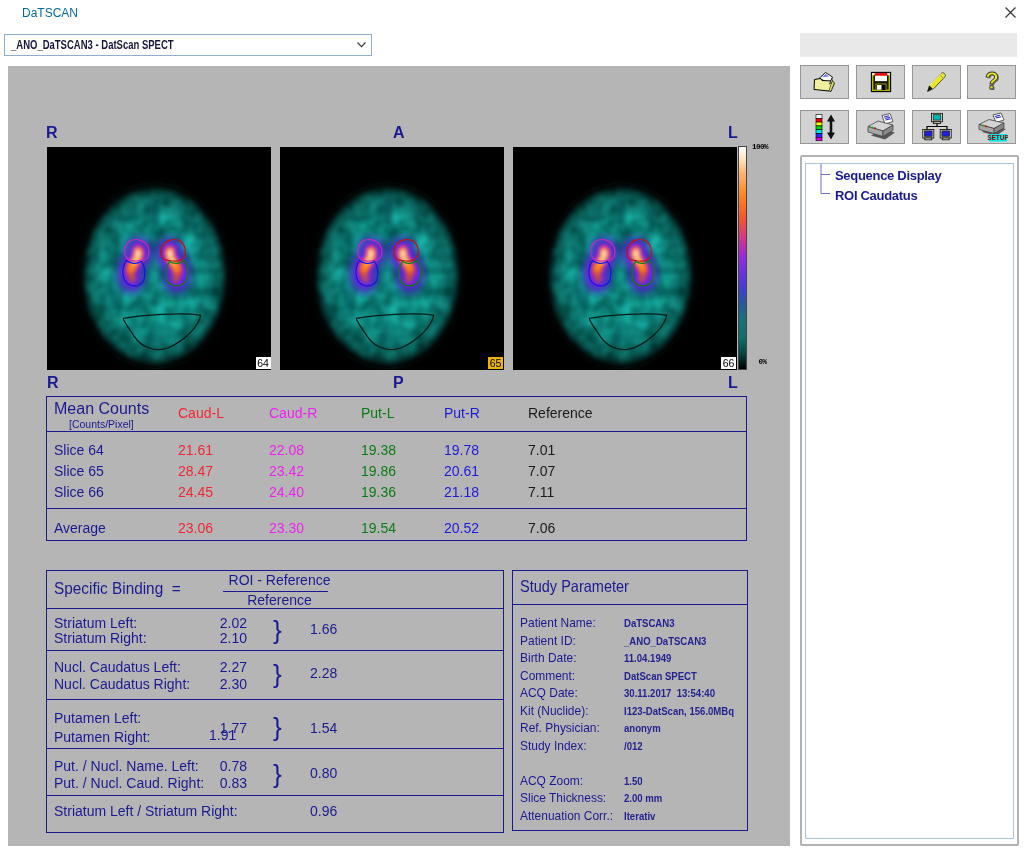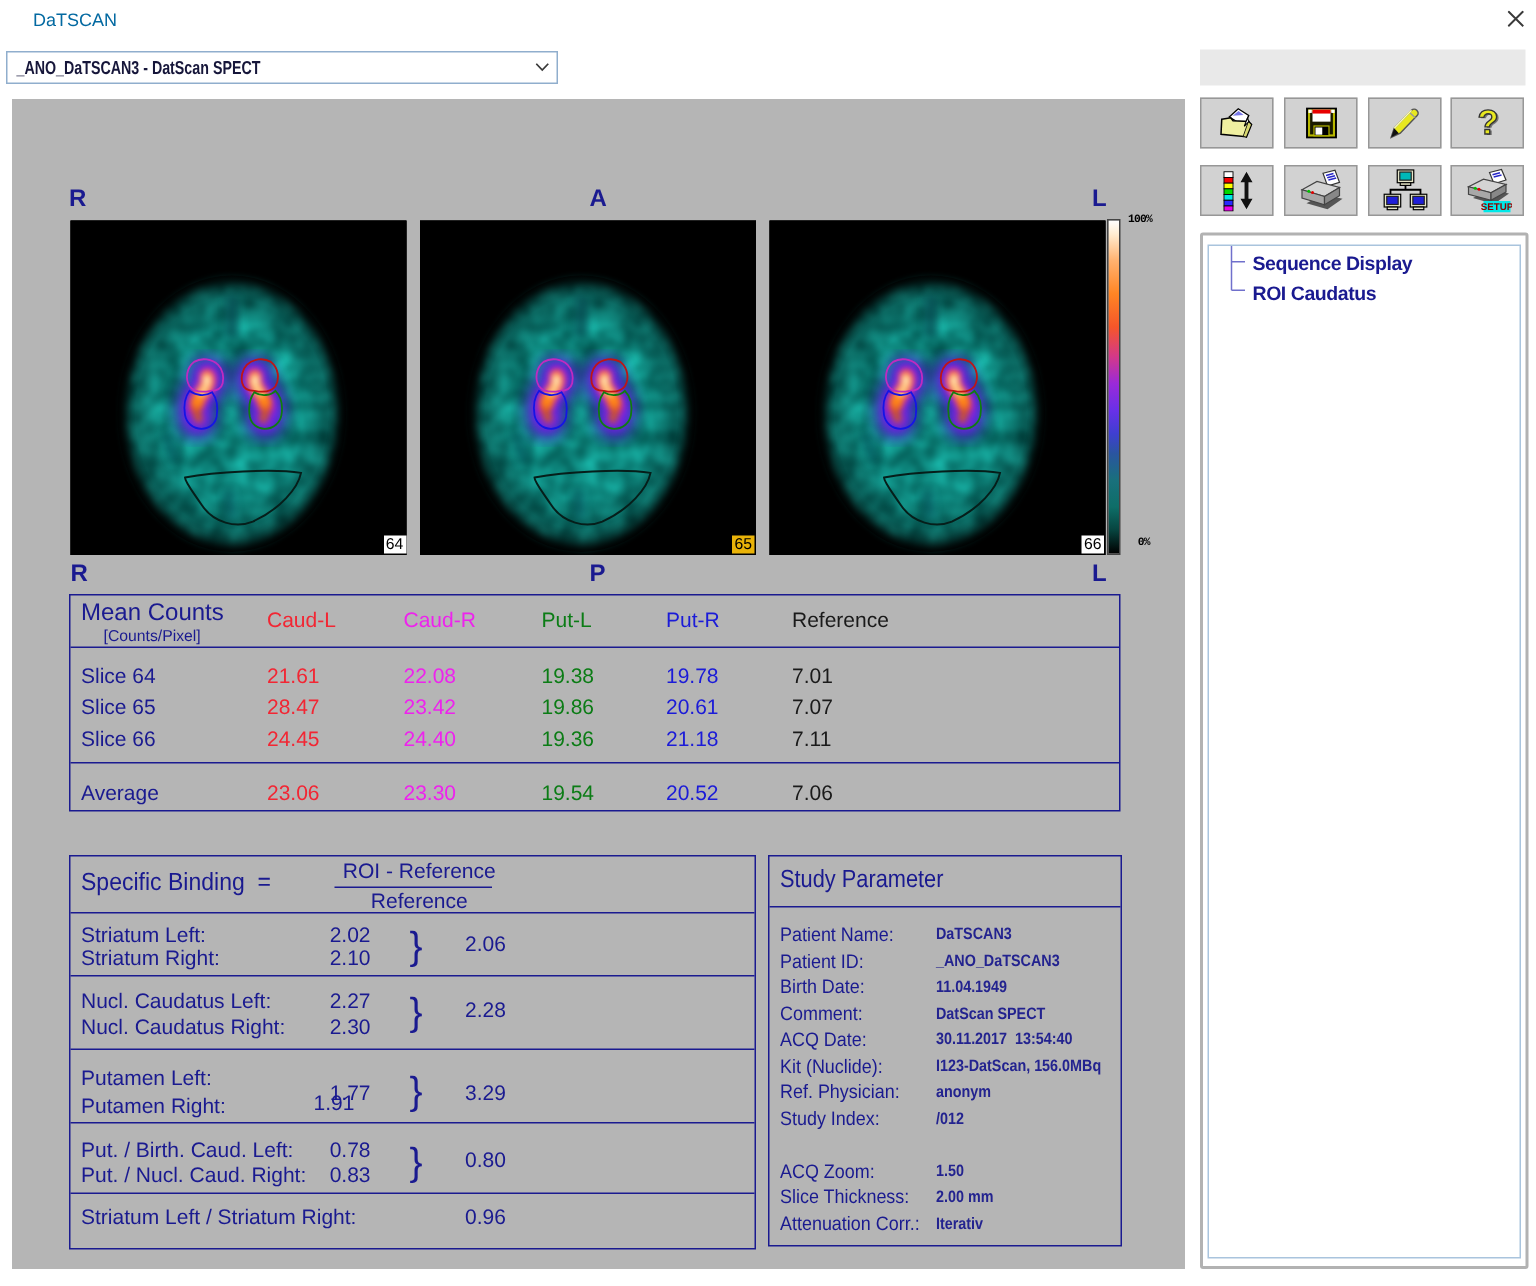--- a/index.html
+++ b/index.html
@@ -104,37 +104,37 @@
     <div class="cell" style="left:7px;top:8px;font-size:16.5px;transform:scaleX(0.93);transform-origin:0 50%;">Specific Binding&nbsp;&nbsp;=</div>
     <div class="cell" style="left:155px;top:1px;width:155px;text-align:center;">ROI - Reference</div>
     <div class="hline" style="left:176px;top:20px;width:105px;"></div>
     <div class="cell" style="left:155px;top:21px;width:155px;text-align:center;">Reference</div>
     <div class="hline" style="left:0;top:37px;width:456px;"></div>
     <div class="cell" style="left:7px;top:44px;">Striatum Left:</div>
       <div class="cell" style="left:162px;top:44px;width:38px;text-align:right;">2.02</div>
     <div class="cell" style="left:7px;top:59px;">Striatum Right:</div>
       <div class="cell" style="left:162px;top:59px;width:38px;text-align:right;">2.10</div>
     <div class="cell" style="left:226px;top:43.5px;font-size:26px;font-weight:100;">}</div>
-    <div class="cell" style="left:263px;top:49.5px;">2.06</div>
+    <div class="cell" style="left:263px;top:49.5px;">1.66</div>
     <div class="hline" style="left:0;top:79px;width:456px;"></div>
     <div class="cell" style="left:7px;top:88px;">Nucl. Caudatus Left:</div>
       <div class="cell" style="left:162px;top:88px;width:38px;text-align:right;">2.27</div>
     <div class="cell" style="left:7px;top:105px;">Nucl. Caudatus Right:</div>
       <div class="cell" style="left:162px;top:105px;width:38px;text-align:right;">2.30</div>
     <div class="cell" style="left:226px;top:87.5px;font-size:26px;font-weight:100;">}</div>
     <div class="cell" style="left:263px;top:93.5px;">2.28</div>
     <div class="hline" style="left:0;top:128px;width:456px;"></div>
     <div class="cell" style="left:7px;top:139px;">Putamen Left:</div>
       <div class="cell" style="left:162px;top:149px;width:38px;text-align:right;">1.77</div>
     <div class="cell" style="left:7px;top:158px;">Putamen Right:</div>
       <div class="cell" style="left:162px;top:156px;width:38px;text-align:left;">1.91</div>
     <div class="cell" style="left:226px;top:141px;font-size:26px;font-weight:100;">}</div>
-    <div class="cell" style="left:263px;top:148.5px;">3.29</div>
+    <div class="cell" style="left:263px;top:148.5px;">1.54</div>
     <div class="hline" style="left:0;top:177px;width:456px;"></div>
-    <div class="cell" style="left:7px;top:187px;">Put. / Birth. Caud. Left:</div>
+    <div class="cell" style="left:7px;top:187px;">Put. / Nucl. Name. Left:</div>
       <div class="cell" style="left:162px;top:187px;width:38px;text-align:right;">0.78</div>
     <div class="cell" style="left:7px;top:203.5px;">Put. / Nucl. Caud. Right:</div>
       <div class="cell" style="left:162px;top:203.5px;width:38px;text-align:right;">0.83</div>
     <div class="cell" style="left:226px;top:188px;font-size:26px;font-weight:100;">}</div>
     <div class="cell" style="left:263px;top:194px;">0.80</div>
     <div class="hline" style="left:0;top:224px;width:456px;"></div>
     <div class="cell" style="left:7px;top:232px;">Striatum Left / Striatum Right:</div>
     <div class="cell" style="left:263px;top:232px;">0.96</div>
   </div>
 

